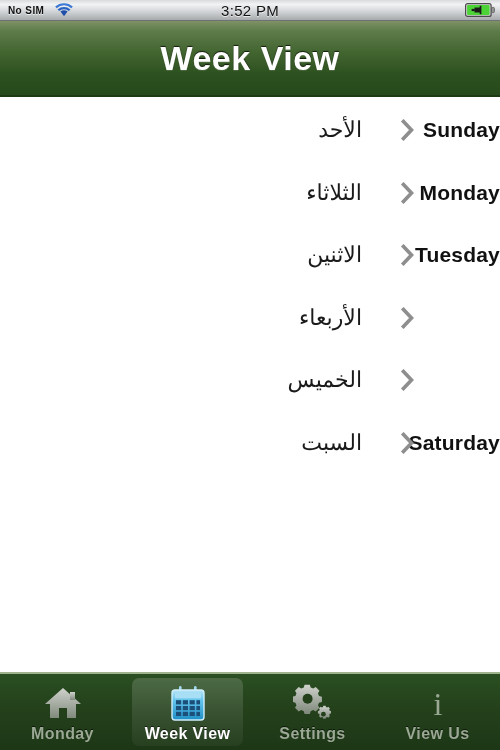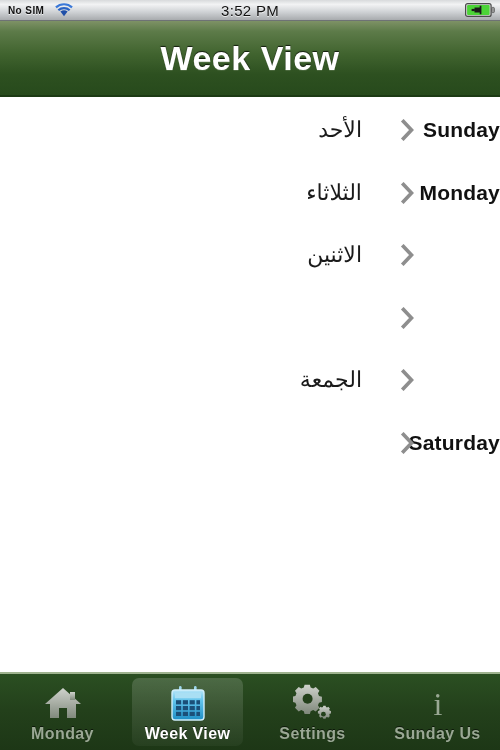--- a/index.html
+++ b/index.html
@@ -149,48 +149,51 @@
       <span class="row-en">Monday</span>
       <span class="row-ar">الثلاثاء</span>
       <span class="chev">
         <svg viewBox="0 0 16 22" width="16" height="22">
             <path d="M3.5 2.5 L11.5 11 L3.5 19.5" fill="none" stroke="#8e8e8e" stroke-width="3.6" stroke-linecap="square" stroke-linejoin="miter"></path>
           </svg>
       </span>
     </div>
 
     <div class="row">
+      <span class="row-en">Tuesday</span>
       <span class="row-ar">الاثنين</span>
       <span class="chev">
         <svg viewBox="0 0 16 22" width="16" height="22">
             <path d="M3.5 2.5 L11.5 11 L3.5 19.5" fill="none" stroke="#8e8e8e" stroke-width="3.6" stroke-linecap="square" stroke-linejoin="miter"></path>
           </svg>
       </span>
     </div>
 
     <div class="row">
-      <span class="chev">
-        <svg viewBox="0 0 16 22" width="16" height="22">
-            <path d="M3.5 2.5 L11.5 11 L3.5 19.5" fill="none" stroke="#8e8e8e" stroke-width="3.6" stroke-linecap="square" stroke-linejoin="miter"></path>
-          </svg>
-      </span>
-    </div>
-
-    <div class="row">
-      <span class="row-ar">الجمعة</span>
+      <span class="row-ar">الأربعاء</span>
+      <span class="chev">
+        <svg viewBox="0 0 16 22" width="16" height="22">
+            <path d="M3.5 2.5 L11.5 11 L3.5 19.5" fill="none" stroke="#8e8e8e" stroke-width="3.6" stroke-linecap="square" stroke-linejoin="miter"></path>
+          </svg>
+      </span>
+    </div>
+
+    <div class="row">
+      <span class="row-ar">الخميس</span>
       <span class="chev">
         <svg viewBox="0 0 16 22" width="16" height="22">
             <path d="M3.5 2.5 L11.5 11 L3.5 19.5" fill="none" stroke="#8e8e8e" stroke-width="3.6" stroke-linecap="square" stroke-linejoin="miter"></path>
           </svg>
       </span>
     </div>
 
 
     <div class="row">
       <span class="row-en">Saturday</span>
+      <span class="row-ar">السبت</span>
       <span class="chev">
         <svg viewBox="0 0 16 22" width="16" height="22">
             <path d="M3.5 2.5 L11.5 11 L3.5 19.5" fill="none" stroke="#8e8e8e" stroke-width="3.6" stroke-linecap="square" stroke-linejoin="miter"></path>
           </svg>
       </span>
     </div>
 
   </div>
 
   <div class="tab-bar">
@@ -265,18 +268,18 @@
       </span>
       <span class="tab-label">Settings</span>
     </div>
 
     <div class="tab">
       <span>
         <svg class="tab-ico" viewBox="0 0 40 38">
           <text x="20" y="31" text-anchor="middle" font-family="'Liberation Serif', serif" font-size="32" fill="#9aa894">i</text>
         </svg>
       </span>
-      <span class="tab-label">Sunday Us</span>
+      <span class="tab-label">View Us</span>
     </div>
 
   </div>
 
 </div>
 
 </body></html>

